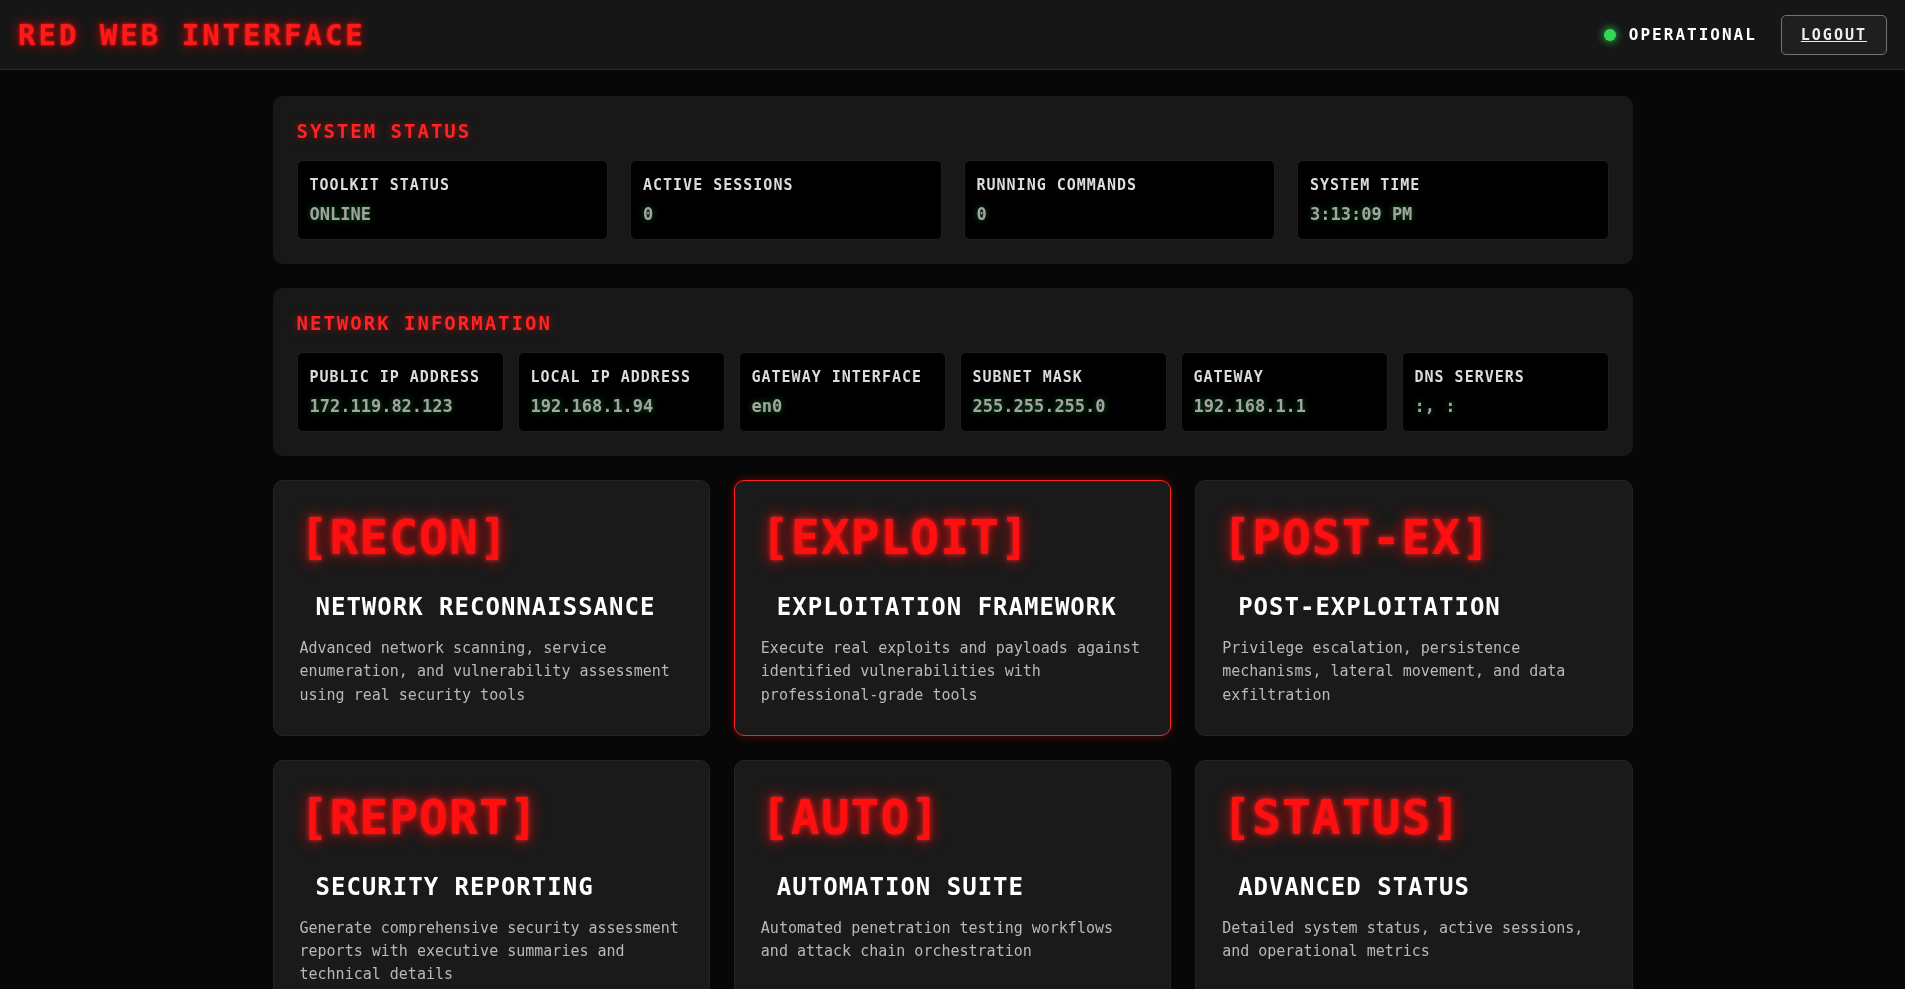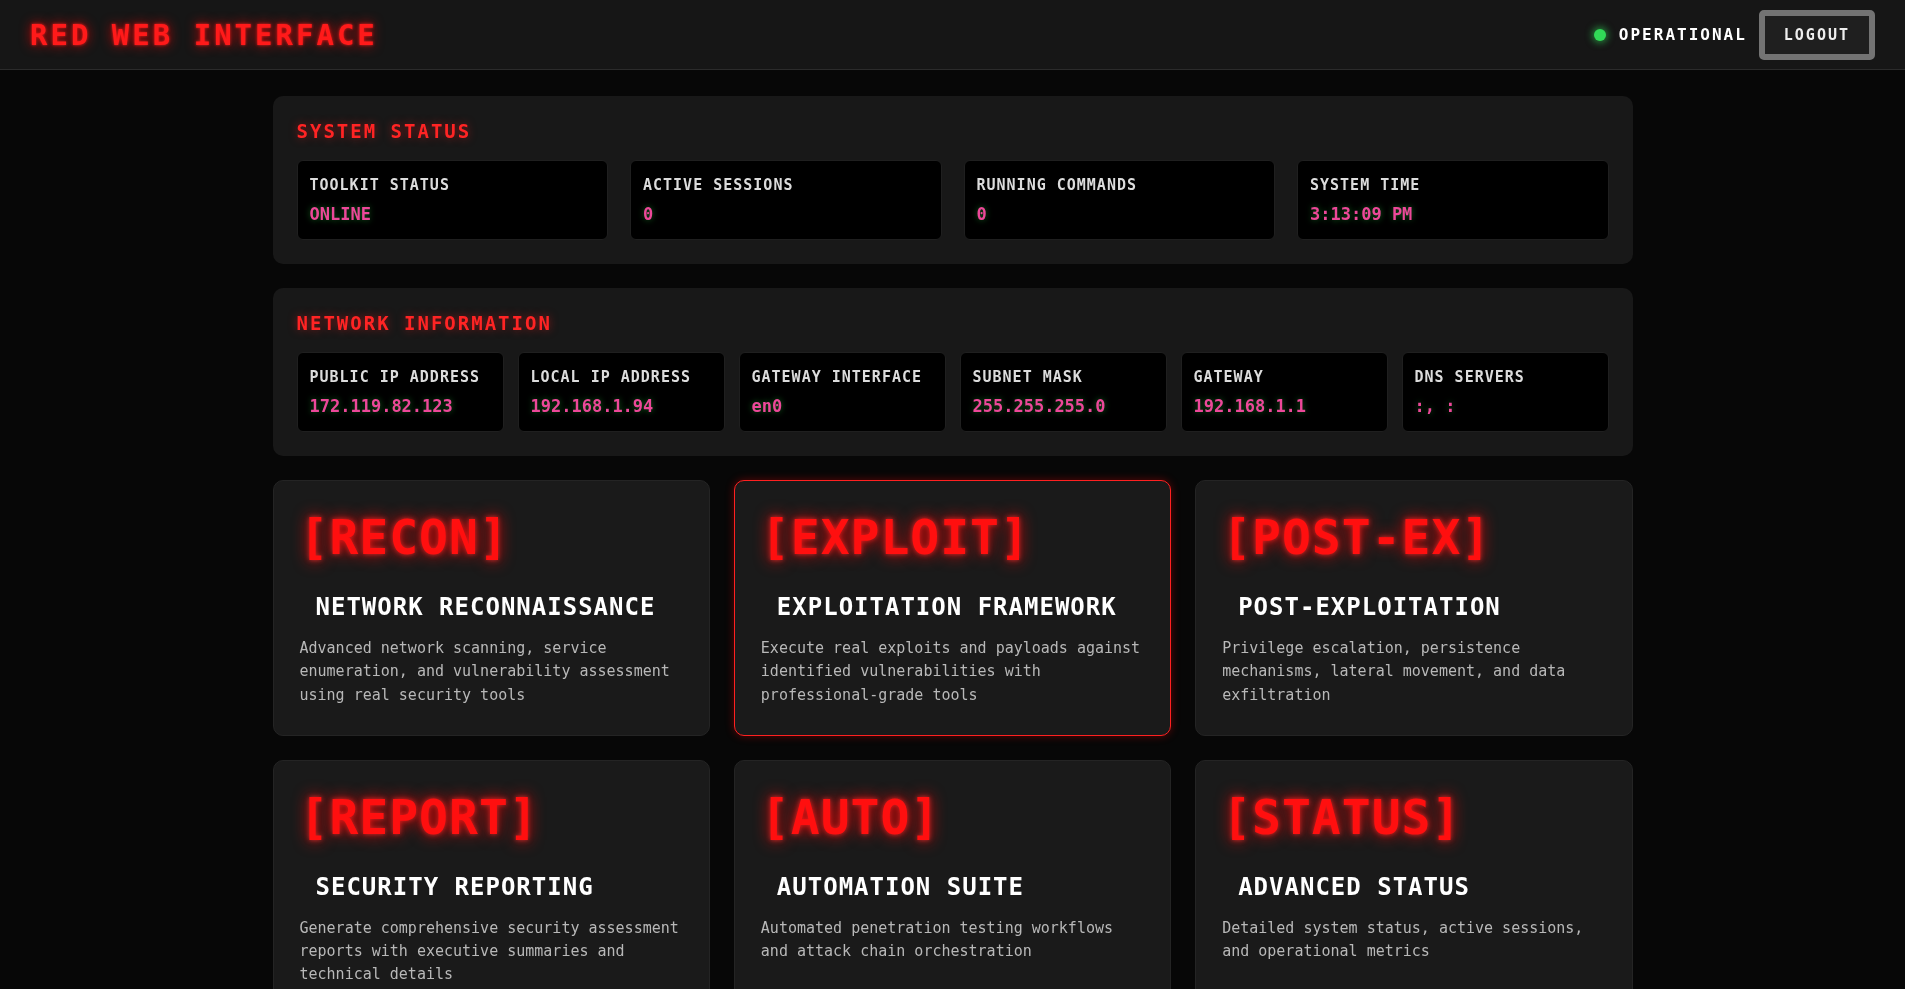--- a/index.html
+++ b/index.html
@@ -9,44 +9,45 @@
     background: #070707;
     font-family: "DejaVu Sans Mono", "Liberation Mono", monospace;
   }
 
   
   .header {
     height: 70px;
     background: #161616;
     border-bottom: 1px solid #2b2b2b;
     display: flex; align-items: center; justify-content: space-between;
-    padding: 0 30px;
+    padding: 0 18px;
   }
   .app-title {
     font-size: 29px; font-weight: bold; letter-spacing: 3px;
     color: #ff1a1a;
     text-shadow: 0 0 12px rgba(255,0,0,.85), 0 0 3px rgba(255,40,40,.9);
   }
-  .header-right { display: flex; align-items: center; gap: 12px; }
+  .header-right { display: flex; align-items: center; gap: 24px; }
   .status-wrap { display: flex; align-items: center; gap: 13px; }
   .status-dot {
     width: 12px; height: 12px; border-radius: 50%;
     background: #31d957;
     box-shadow: 0 0 7px 2px rgba(49,217,87,.55);
   }
   .status-text { color: #ffffff; font-size: 16px; font-weight: 600; letter-spacing: 2px; }
   .logout-btn {
     background: #1f1f1f;
-    border: 6px solid #737373;
+    border: 1px solid #737373;
     border-radius: 5px;
     color: #eeeeee;
     font-family: inherit;
     font-size: 15px; font-weight: bold; letter-spacing: 2px;
     padding: 10px 19px;
     cursor: pointer;
+    text-decoration: underline;
   }
 
   
   .container {
     width: 1360px;
     margin: 26px auto 0;
     display: flex; flex-direction: column; gap: 24px;
   }
 
   .panel {
@@ -64,21 +65,21 @@
   .stats-grid-6 { display: grid; grid-template-columns: repeat(6, 1fr); gap: 14px; }
   .stat-card {
     background: #000000;
     border: 1px solid #1f1f1f;
     border-radius: 6px;
     padding: 15px 12px;
     min-height: 80px;
   }
   .stat-label { color: #dcdcdc; font-size: 15px; font-weight: 700; letter-spacing: 1px; }
   .stat-value {
-    color: #ec4899; font-size: 17px; font-weight: 600;
+    color: #a3a3a3; font-size: 17px; font-weight: 600;
     margin-top: 10px;
     text-shadow: 0 0 6px rgba(46,255,78,.4);
   }
 
   
   .modules-grid {
     display: grid; grid-template-columns: repeat(3, 1fr); gap: 24px;
   }
   .module-card {
     background: #1a1a1a;

